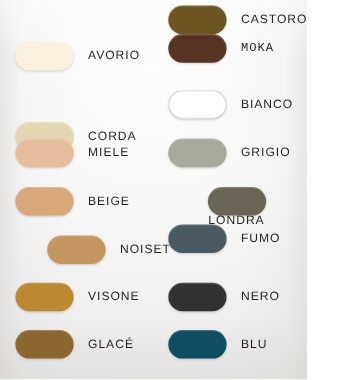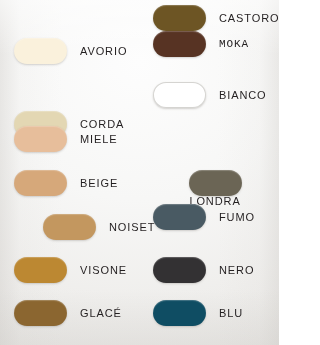--- a/index.html
+++ b/index.html
@@ -136,20 +136,24 @@
         <span class="swatch-label">CASTORO</span>
       </div>
       <div class="swatch-row" style="top: 31px; font-family: Liberation Mono, monospace;">
         <div class="swatch-chip" style="background: rgb(87, 51, 35);"></div>
         <span class="swatch-label">MOKA</span>
       </div>
       <div class="swatch-row" style="top: 82px;">
         <div class="swatch-chip outlined" style="background: rgb(255, 255, 255);"></div>
         <span class="swatch-label">BIANCO</span>
       </div>
+      <div class="swatch-row" style="top: 126px;">
+        <div class="swatch-chip" style="background: rgb(168, 169, 154);"></div>
+        <span class="swatch-label">GRIGIO</span>
+      </div>
       <div class="swatch-row" style="top: 170px; flex-direction: column;">
         <div class="swatch-chip" style="background: rgb(107, 101, 85);"></div>
         <span class="swatch-label">LONDRA</span>
       </div>
       <div class="swatch-row" style="top: 204px;">
         <div class="swatch-chip" style="background: rgb(73, 90, 99);"></div>
         <span class="swatch-label">FUMO</span>
       </div>
       <div class="swatch-row" style="top: 257px;">
         <div class="swatch-chip" style="background: rgb(51, 49, 51);"></div>

